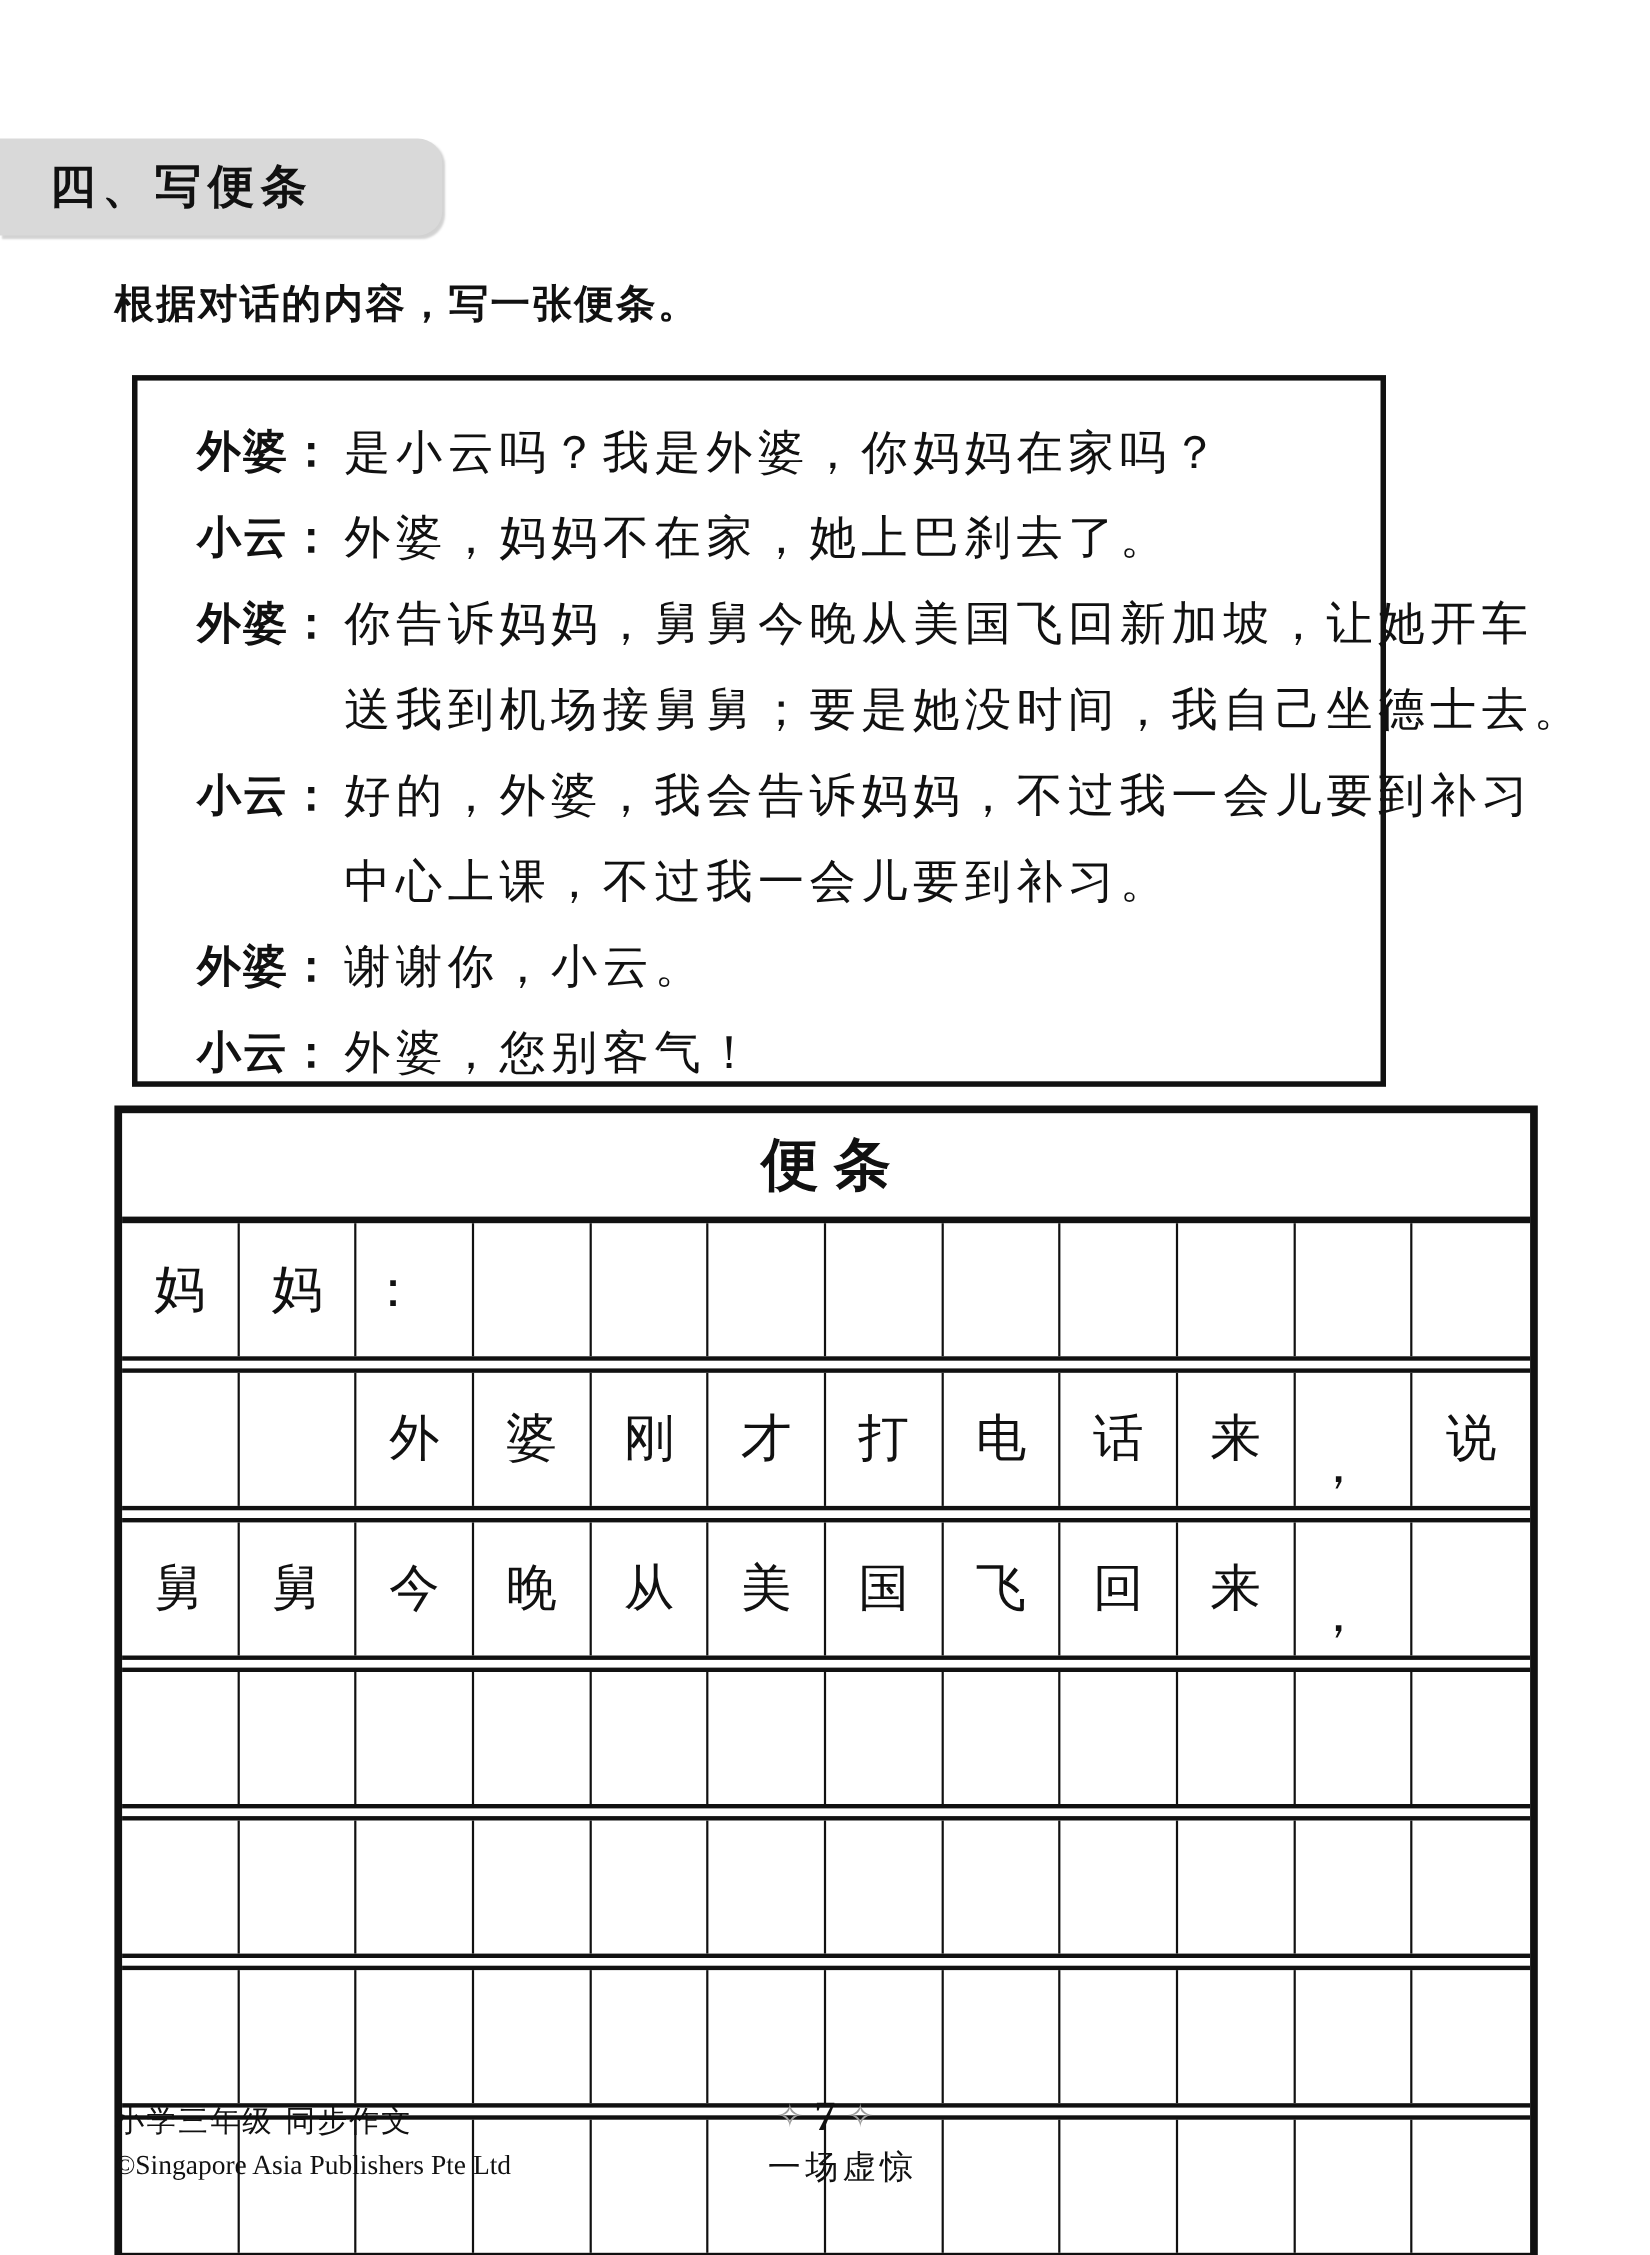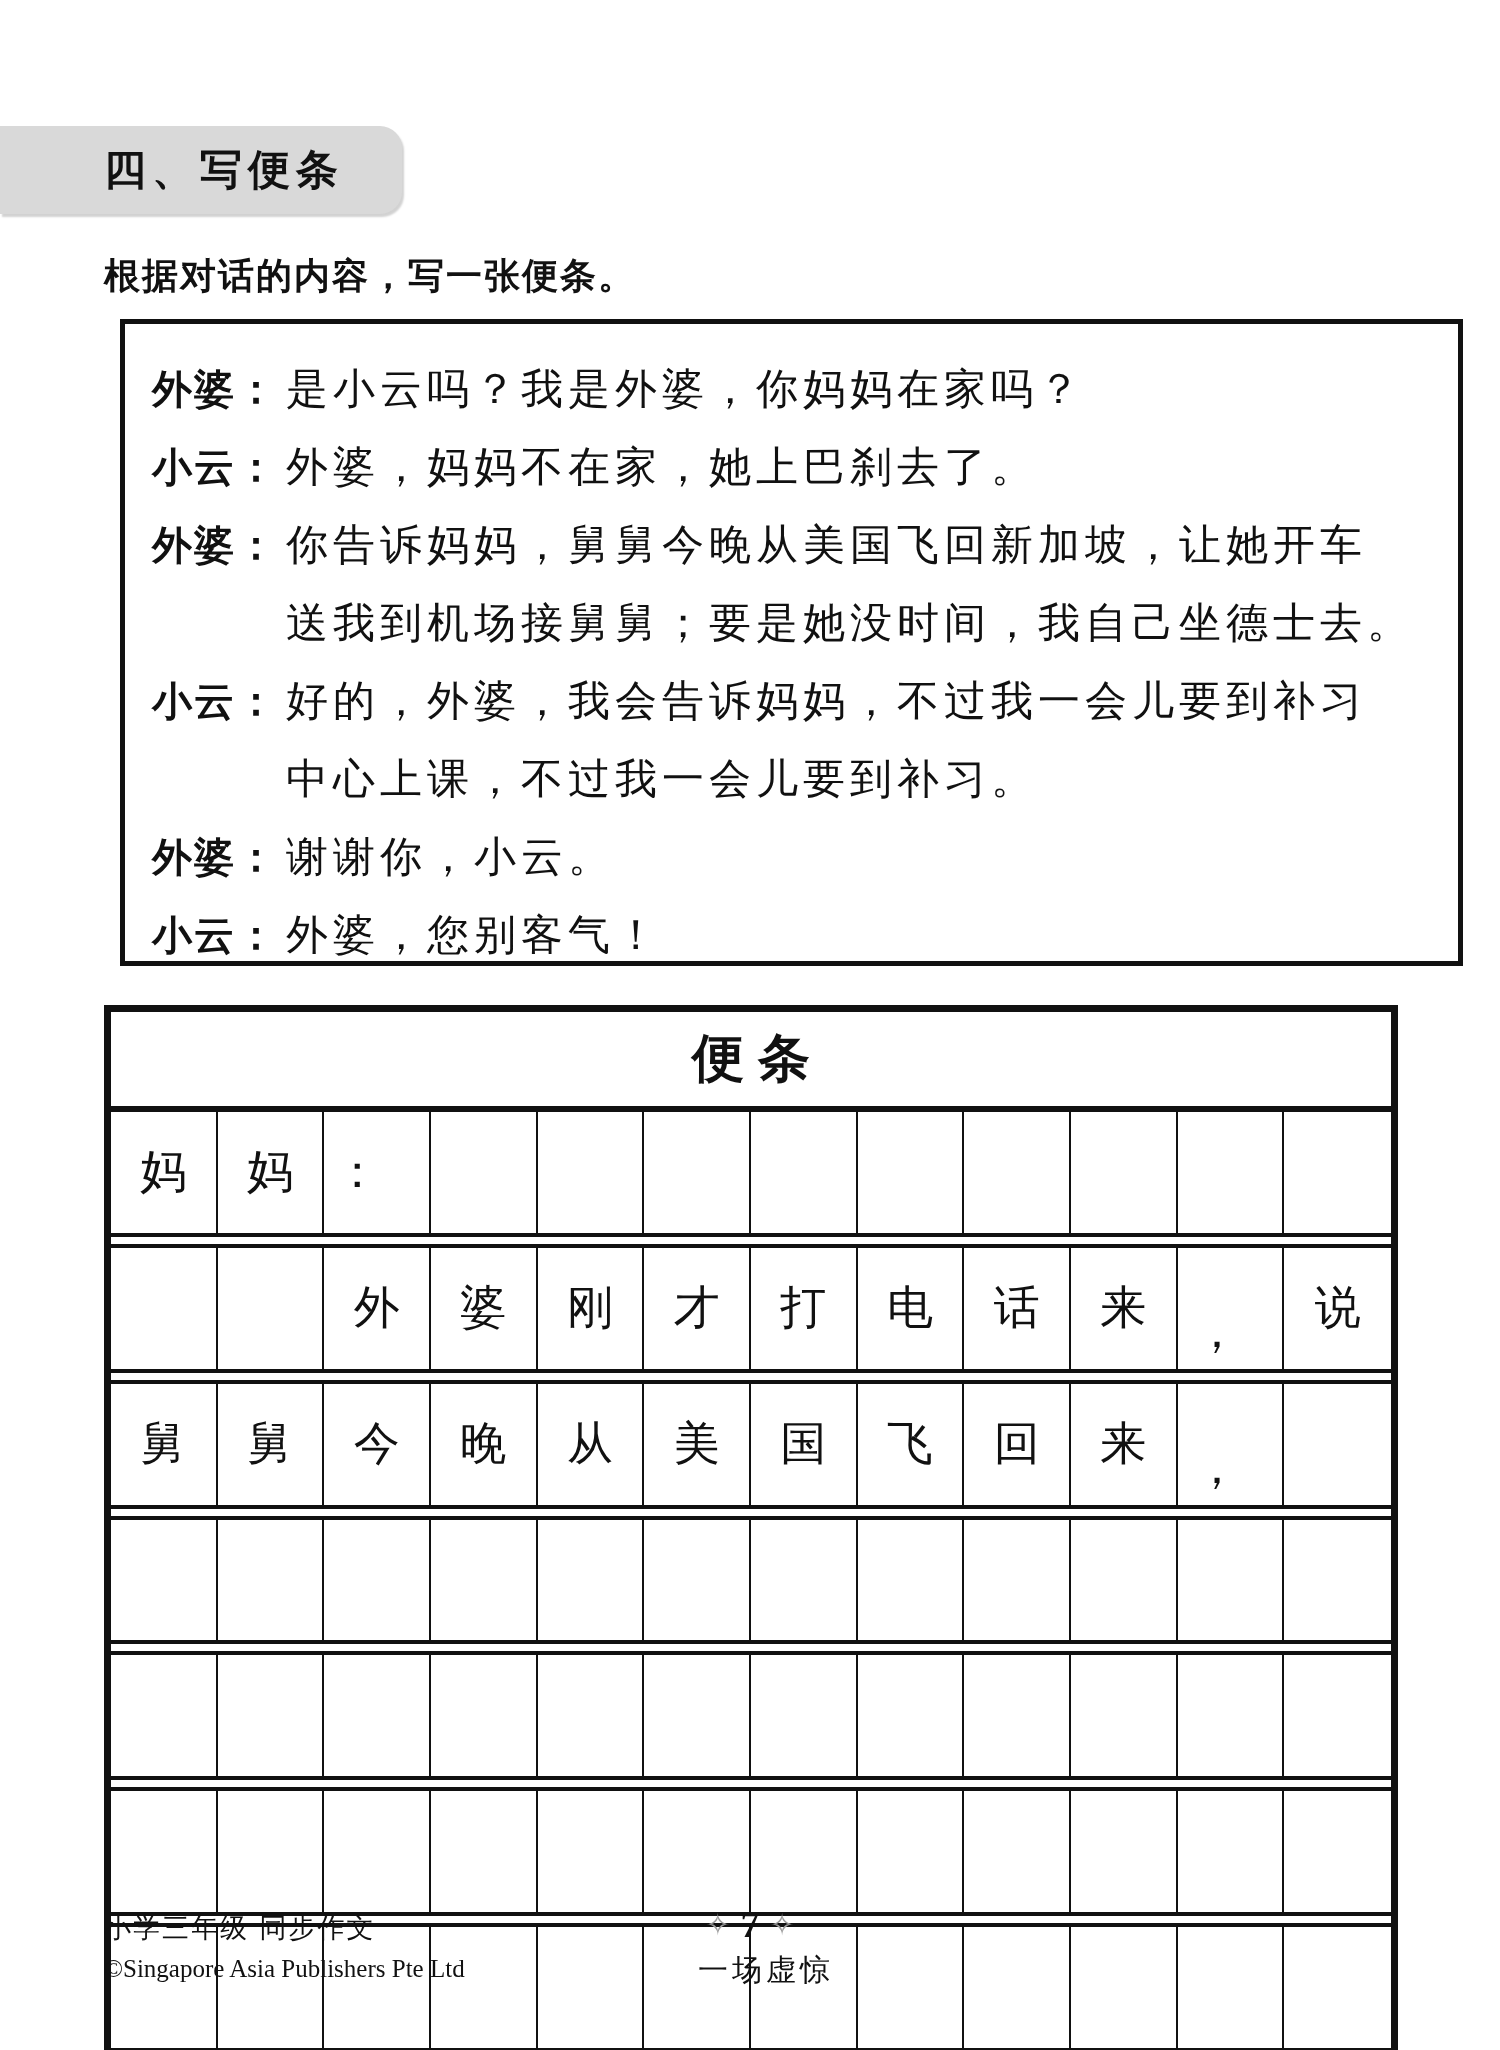--- a/index.html
+++ b/index.html
@@ -15,44 +15,44 @@
 
   
   .section-tab{
     position:absolute;
     left:0; top:126px;
     width:402px; height:88px;
     background:#d9d9d9;
     border-radius:0 22px 22px 0;
     box-shadow:2px 3px 2px rgba(0,0,0,0.18);
     display:flex; align-items:center;
-    padding-left:104px;
+    padding-left:45px;
     box-sizing:border-box;
     font-weight:bold;
     font-size:42px;
     letter-spacing:6px;
   }
 
   
   .instruction{
     position:absolute;
     left:104px; top:252px;
     font-size:36px;
     font-weight:bold;
     letter-spacing:2px;
   }
 
   
   .dialogue-box{
     position:absolute;
-    left:120px; top:319px;
-    width:1343px; height:647px;
+    left:120px; top:341px;
+    width:1140px; height:647px;
     border:5px solid #111;
     box-sizing:border-box;
-    padding:26px 12px 0 27px;
+    padding:26px 12px 0 54px;
   }
   .turn{display:flex;}
   .speaker{
     flex:0 0 134px;
     font-weight:bold;
     font-size:40px;
     line-height:78px;
     letter-spacing:2px;
     font-family:"Liberation Sans",sans-serif;
   }

